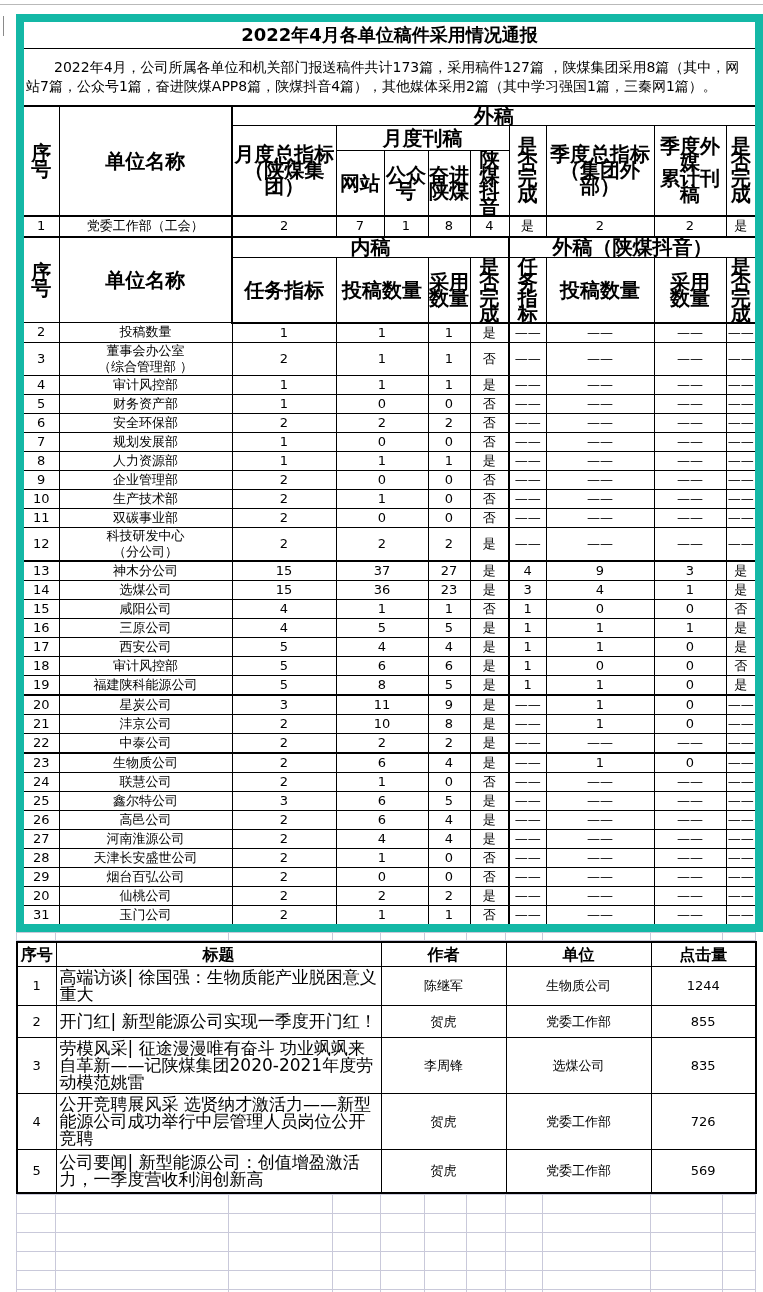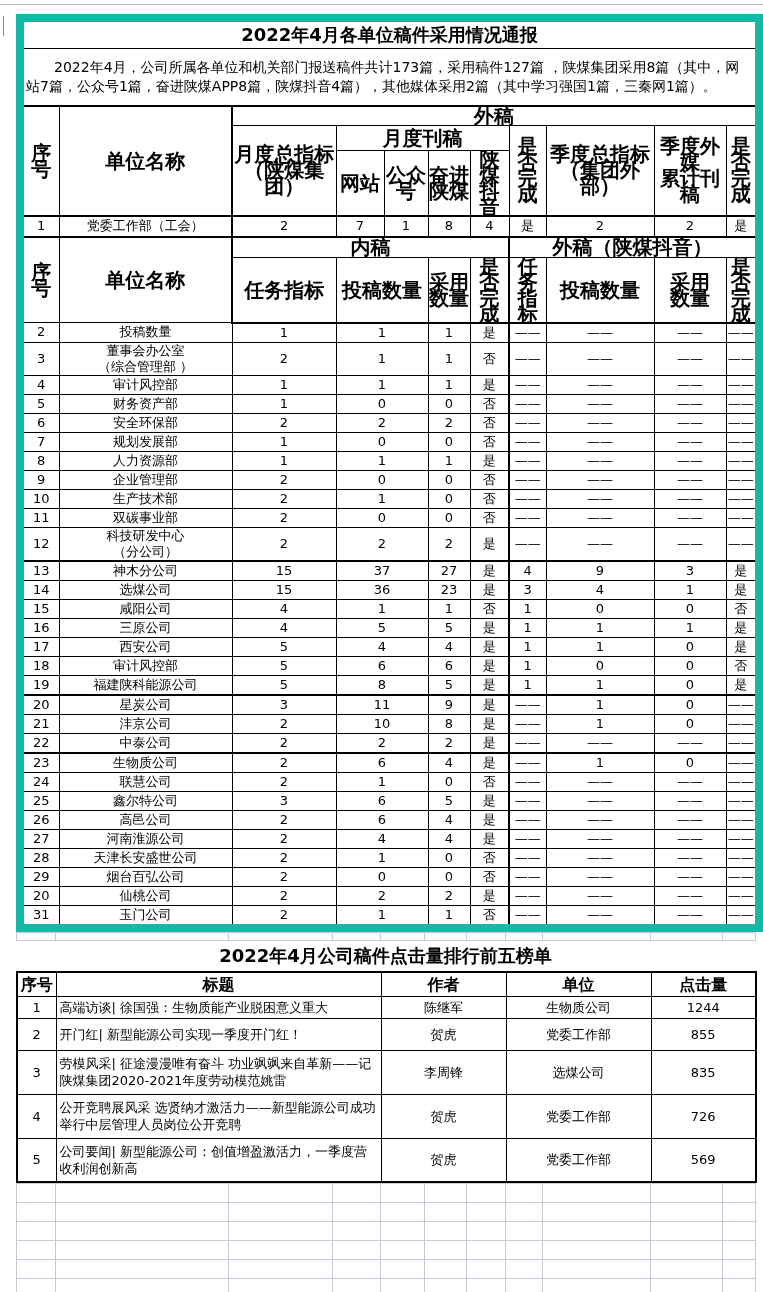--- a/index.html
+++ b/index.html
@@ -40,21 +40,21 @@
   .g{margin-top:0;}
   .strip td{height:7px;}
 
   
   .t2-title{height:30px;display:flex;align-items:center;justify-content:center;
             font-size:18px;font-weight:bold;}
   .t2{border:2px solid #000;}
   .t2 td{border:1px solid #000;vertical-align:middle;font-size:13px;line-height:17px;}
   .t2 .hd{font-size:16px;font-weight:bold;text-align:center;height:23px;}
   .t2 .c-seq{text-align:center;}
-  .t2 .c-title{text-align:left;padding:2px 3px;font-size:13px;}
+  .t2 .c-title{text-align:left;padding:2px 3px;font-size:17px;}
   .t2 .c-mid{text-align:center;}
   .t2 tr.h1{height:20px;} .t2 tr.h2{height:32px;}
   .t2 tr.h3,.t2 tr.h4,.t2 tr.h5{height:44px;}
 </style>
 </head>
 <body>
 
 <div class="top-rule"></div>
 <div class="left-frag"></div>
 
@@ -535,21 +535,20 @@
           <td></td>
           <td></td>
           <td></td>
           <td></td>
           <td></td>
           <td></td>
         </tr>
       </tbody>
   </table>
 
-  <div class="t2-title">2022年4月公司稿件点击量排行前五榜单</div>
 
   <table class="t2">
     <colgroup>
       <col style="width:39px">
         <col style="width:325px">
         <col style="width:125px">
       <col style="width:145px">
         <col style="width:105px">
     </colgroup>
     <tbody>

